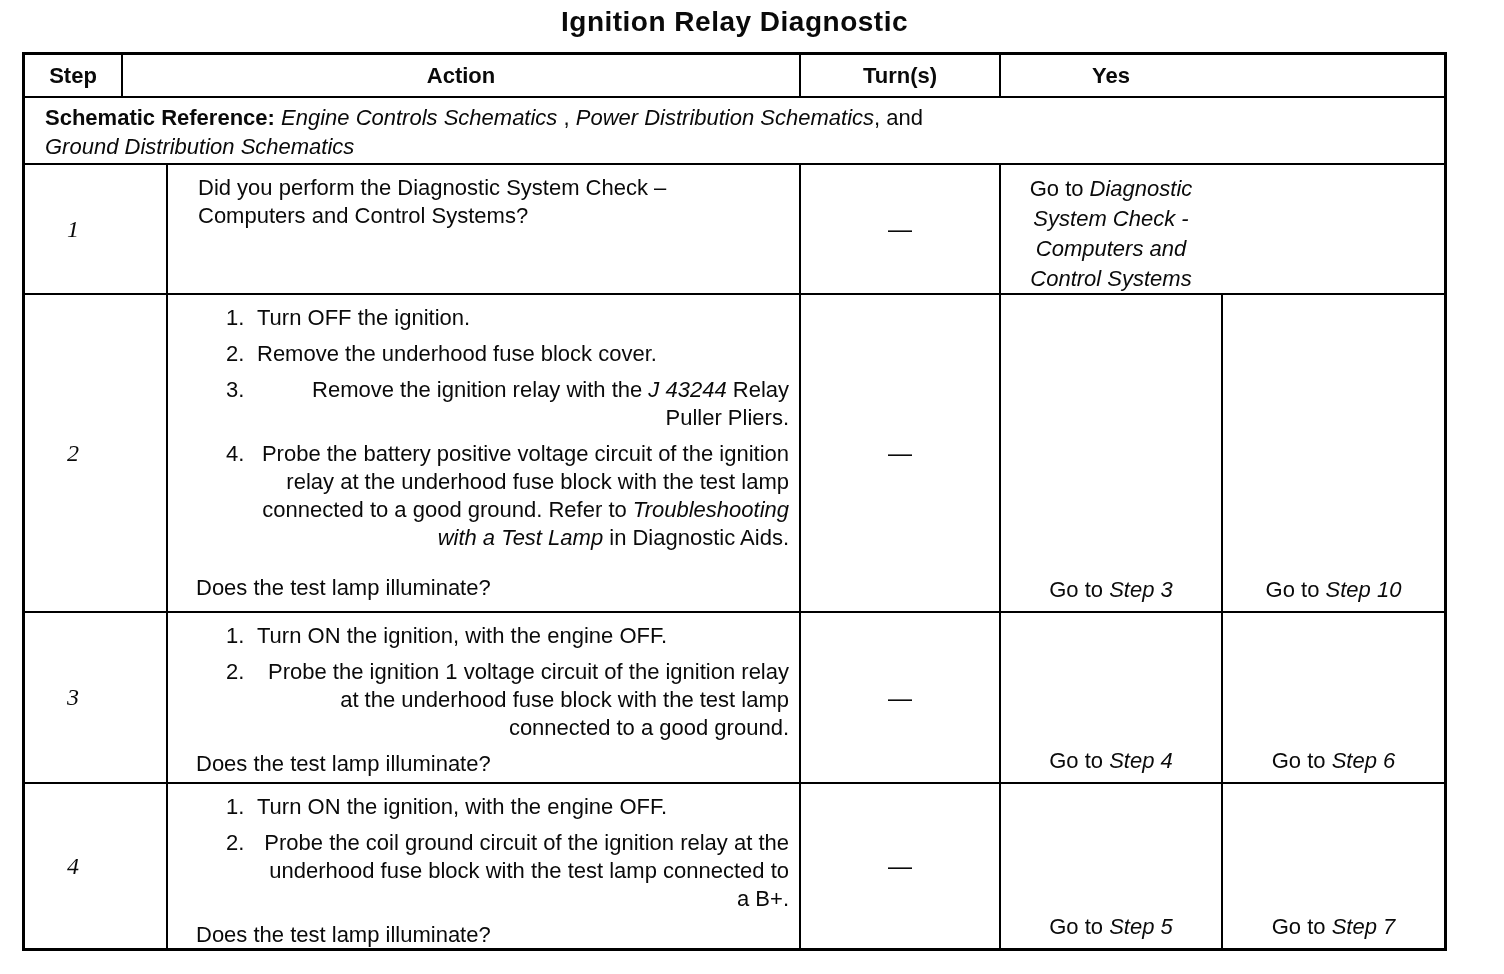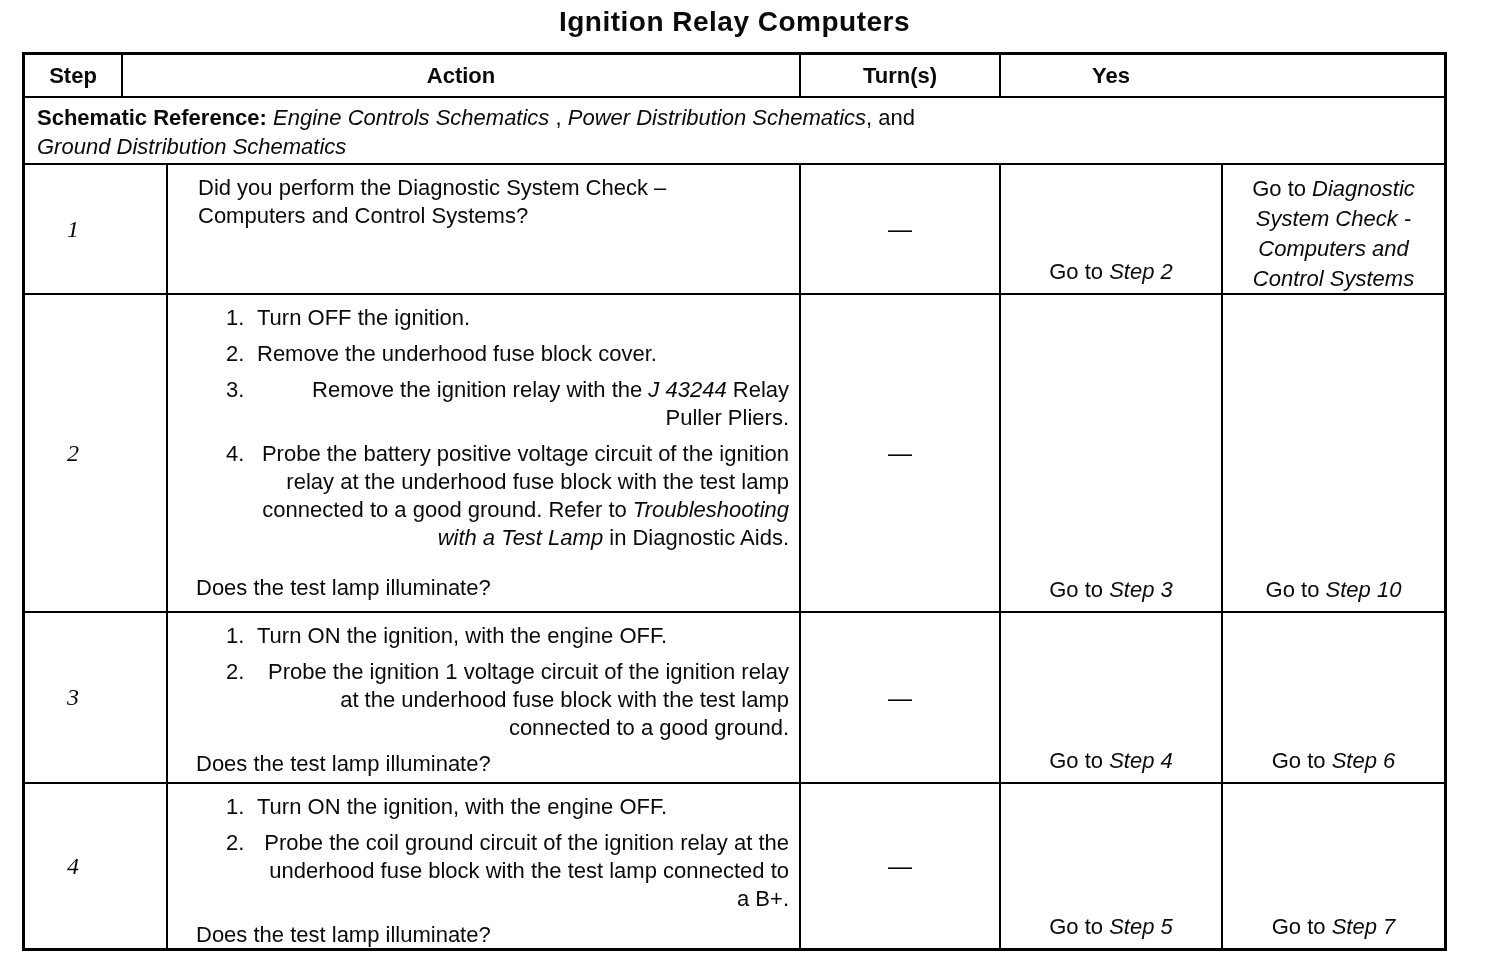--- a/index.html
+++ b/index.html
@@ -38,21 +38,21 @@
   
   .hrow { height: 41px; border-radius: 15px; }
   .hcell {
     display: flex; align-items: center; justify-content: center;
     font-weight: bold; font-size: 22px;
   }
 
   
   .schematic {
     height: 67px;
-    padding: 5px 12px 0 12px;
+    padding: 5px 12px 0 20px;
     font-size: 22px;
     line-height: 29px;
   }
   .schematic .b { font-weight: bold; }
   .it { font-style: italic; }
 
   
   .c-step {
     display: flex; align-items: center; justify-content: center;
   }
@@ -86,21 +86,21 @@
     font-size: 22px;
     line-height: 30px;
   }
   .c-goto.top { justify-content: flex-start; padding-top: 9px; }
 </style>
 </head>
 <body>
 
 <div class="page">
 
-  <div class="doc-title">Ignition Relay Computers</div>
+  <div class="doc-title">Ignition Relay Diagnostic</div>
 
   <div class="diag-table">
 
     <div class="row hrow">
       <div class="cell hcell">Step</div>
       <div class="cell hcell">Action</div>
       <div class="cell hcell">Turn(s)</div>
       <div class="cell hcell">Yes</div>
     </div>
 
@@ -115,23 +115,20 @@
       </div>
       <div class="cell c-action">
         <div class="qline">
           <span>Did you perform the Diagnostic System Check –</span><br>
           <span>Computers and Control Systems?</span>
         </div>
       </div>
       <div class="cell c-value">
         <span>—</span>
       </div>
-      <div class="cell c-goto">
-        <span><span>Go to </span><span class="it">Step 2</span></span>
-      </div>
       <div class="cell c-goto top">
         <span><span>Go to </span><span class="it">Diagnostic System Check - Computers and Control Systems</span></span>
       </div>
     </div>
 
     <div class="row" style="height:318px">
       <div class="cell c-step">
         <span class="stepnum">2</span>
       </div>
       <div class="cell c-action">

